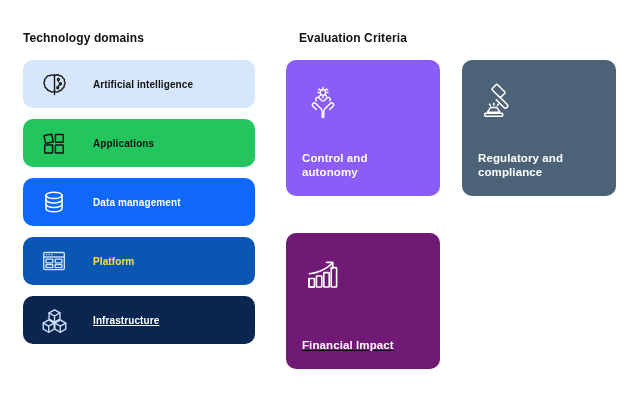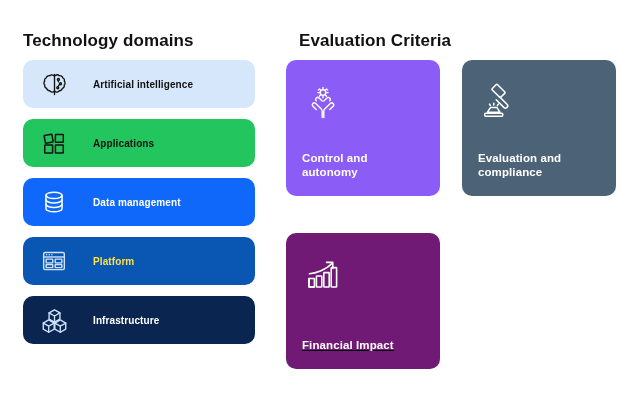--- a/index.html
+++ b/index.html
@@ -13,21 +13,21 @@
   .page {
     position: relative;
     width: 640px;
     height: 400px;
     background: #ffffff;
   }
 
   
   .col-heading {
     position: absolute;
-    font-size: 17px;
+    font-size: 12px;
     font-weight: bold;
     color: #111111;
     letter-spacing: 0.1px;
     white-space: nowrap;
   }
   #heading-left  { left: 23px;  top: 31px; }
   #heading-right { left: 299px; top: 31px; }
 
   
   .domains {
@@ -179,21 +179,21 @@
           <g transform="translate(9.6 15.4)">
             <path d="M0 0 6 3.4v6.8L0 13.6-6 10.2V3.4Z"></path>
             <path d="M-6 3.4 0 6.8l6-3.4M0 6.8v6.8"></path>
           </g>
           <g transform="translate(22.4 15.4)">
             <path d="M0 0 6 3.4v6.8L0 13.6-6 10.2V3.4Z"></path>
             <path d="M-6 3.4 0 6.8l6-3.4M0 6.8v6.8"></path>
           </g>
         </svg>
       </span>
-      <span class="pill-label" style="color: rgb(255, 255, 255);">Infrastructure</span>
+      <span class="pill-label" style="color: rgb(255, 255, 255); text-decoration: underline;">Infrastructure</span>
     </div>
 
   </div>
 
   <div class="criteria">
 
     <div class="card" style="background: #8b5cf6;">
       <span class="card-icon">
         <svg viewBox="0 0 40 40" width="40" height="40" fill="none" stroke="#ffffff" stroke-width="1.4" stroke-linecap="round" stroke-linejoin="round">
           <circle cx="20" cy="9.6" r="2.8"></circle>
@@ -211,21 +211,21 @@
     <div class="card" style="background: rgb(76, 99, 119);">
       <span class="card-icon">
         <svg viewBox="0 0 40 40" width="40" height="40" fill="none" stroke="#ffffff" stroke-width="1.5" stroke-linecap="round" stroke-linejoin="round">
           <rect x="13.4" y="4.2" width="12.2" height="7.4" rx="1.1" transform="rotate(45 19.5 7.9)"></rect>
           <path d="M20.4 13.6 28 21.2c.9.9.9 2.3 0 3.2-.9.9-2.3.9-3.2 0l-7.6-7.6"></path>
           <path d="M8.5 29.2h12.4l-2.9-4.6H11.4Z"></path>
           <path d="M6.6 33.2h16.2c.5 0 .9-.4.9-.9v-1.2c0-.5-.4-.9-.9-.9H6.6c-.5 0-.9.4-.9.9v1.2c0 .5.4.9.9.9Z"></path>
           <path d="M14.8 22.1v-1.8M11.4 22.6l-.9-1.5M18.4 22.6l.9-1.5"></path>
         </svg>
       </span>
-      <span class="card-label" style="color: rgb(255, 255, 255);"><span>Evaluation and</span><br><span>compliance</span></span>
+      <span class="card-label" style="color: rgb(255, 255, 255);"><span>Regulatory and</span><br><span>compliance</span></span>
     </div>
 
     <div class="card short" style="background: #701a75; text-decoration: underline;">
       <span class="card-icon">
         <svg viewBox="0 0 40 40" width="40" height="40" fill="none" stroke="#ffffff" stroke-width="1.6" stroke-linecap="round" stroke-linejoin="round">
           <path d="M6 31V22.5M6 31h5.2"></path>
           <rect x="6" y="22.5" width="5.4" height="8.5" rx="0.6"></rect>
           <rect x="13.4" y="20" width="5.4" height="11" rx="0.6"></rect>
           <rect x="20.8" y="16.6" width="5.4" height="14.4" rx="0.6"></rect>
           <rect x="28.2" y="11.6" width="5.4" height="19.4" rx="0.6"></rect>

